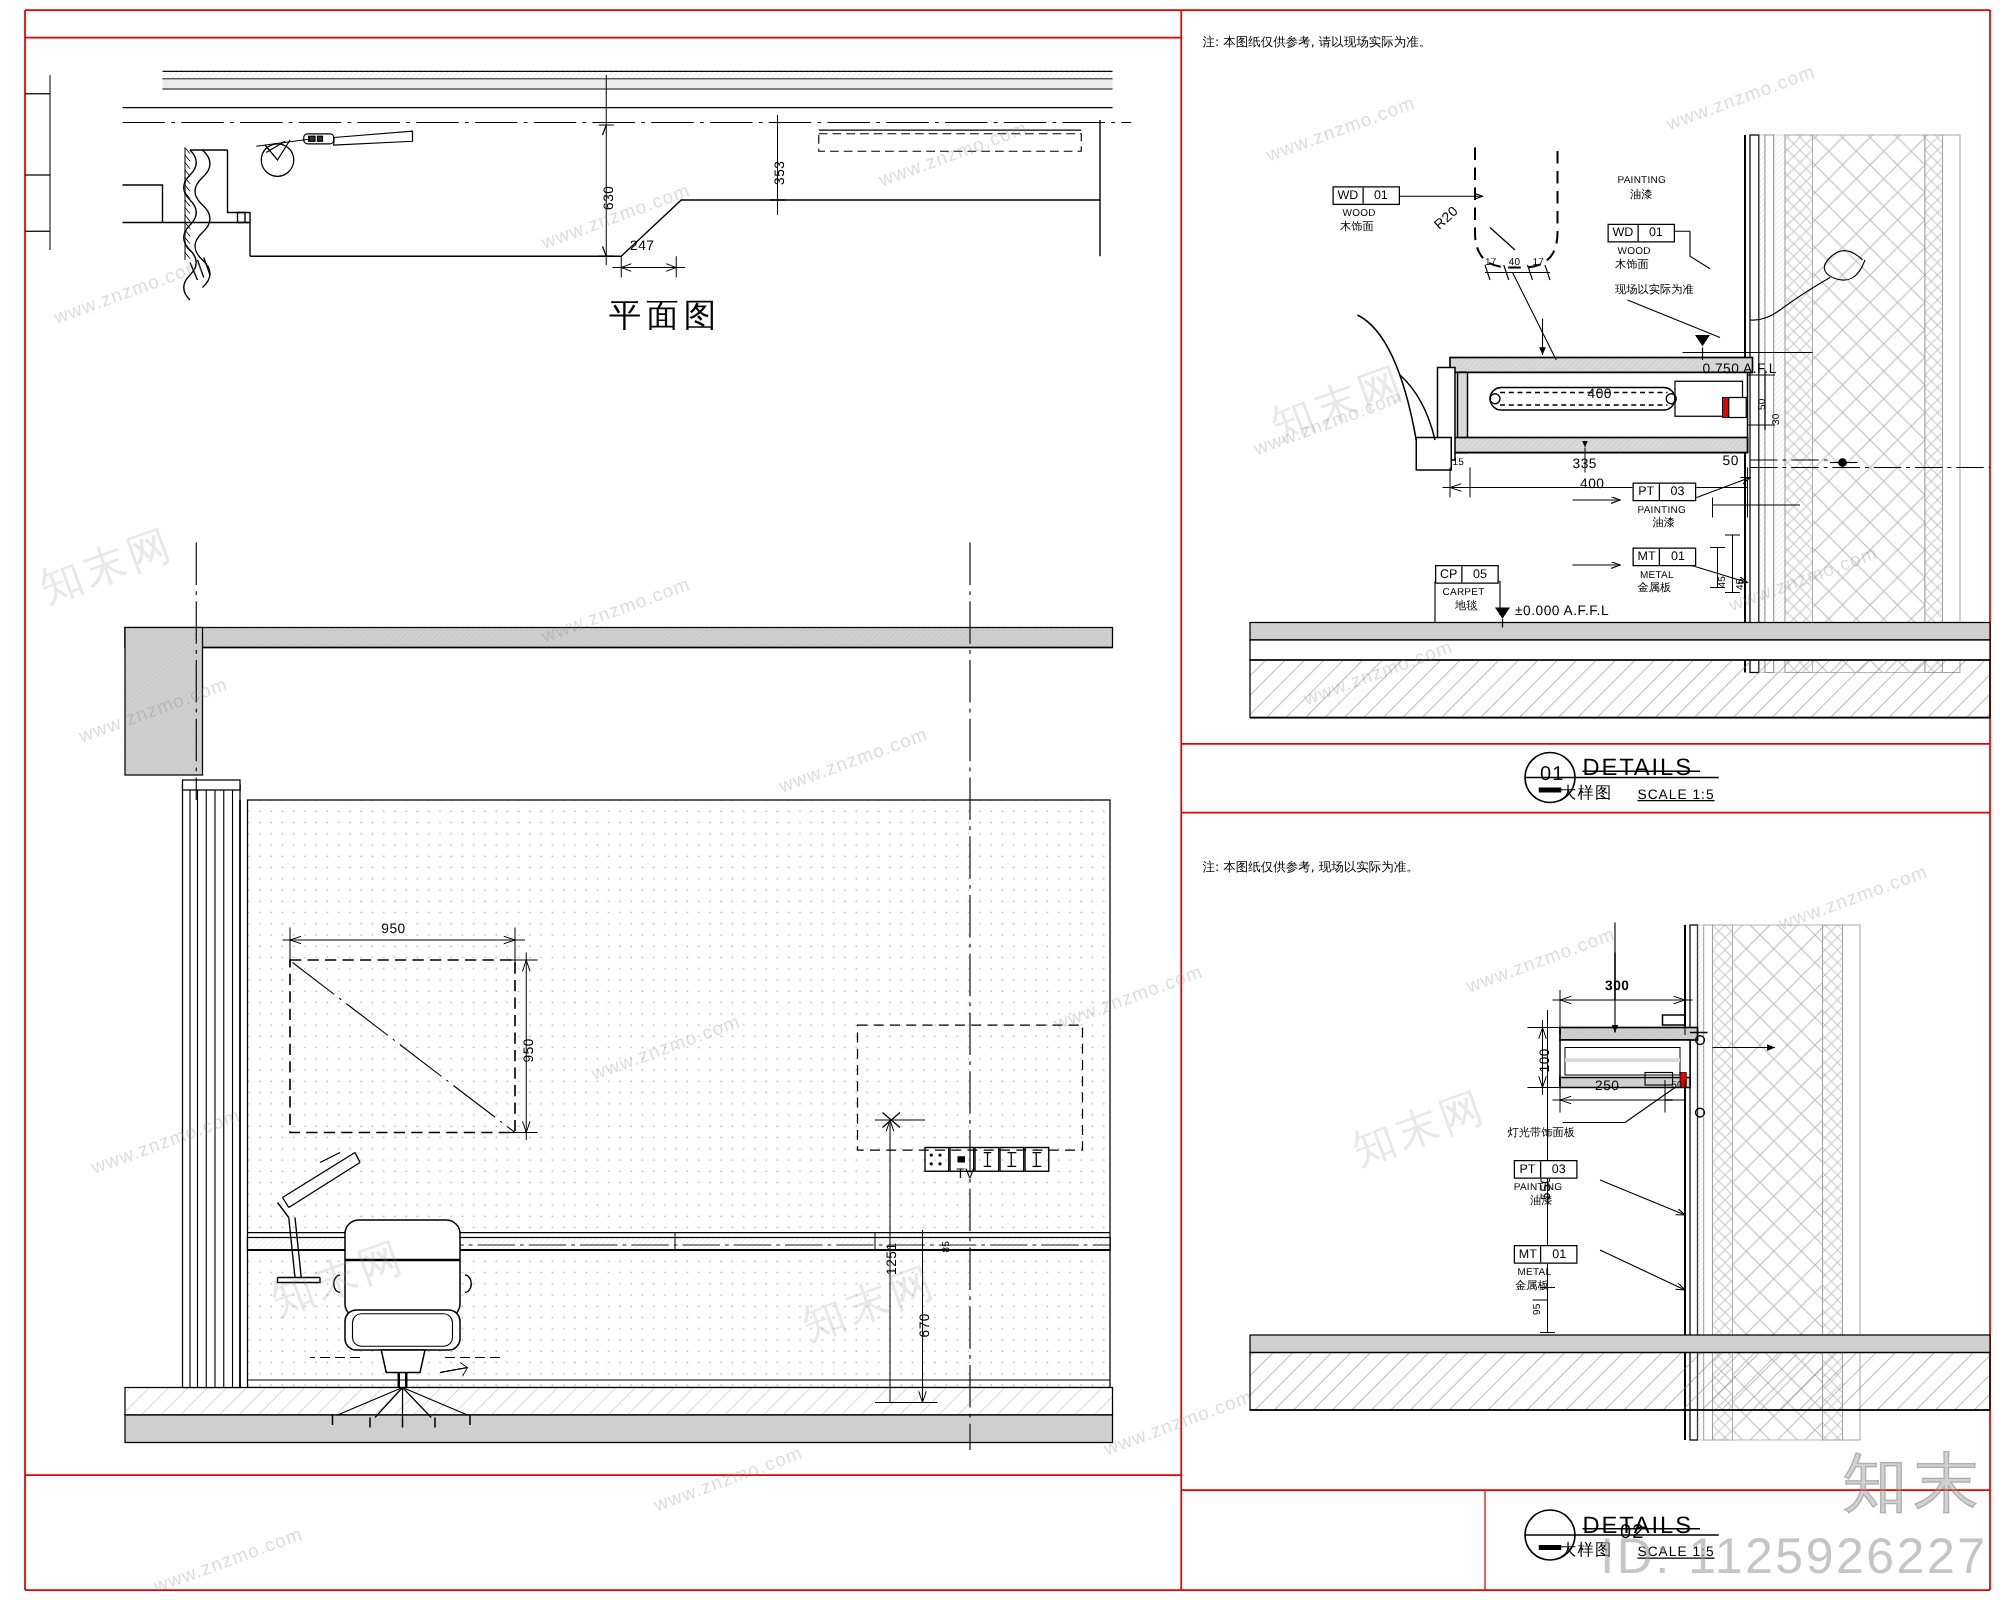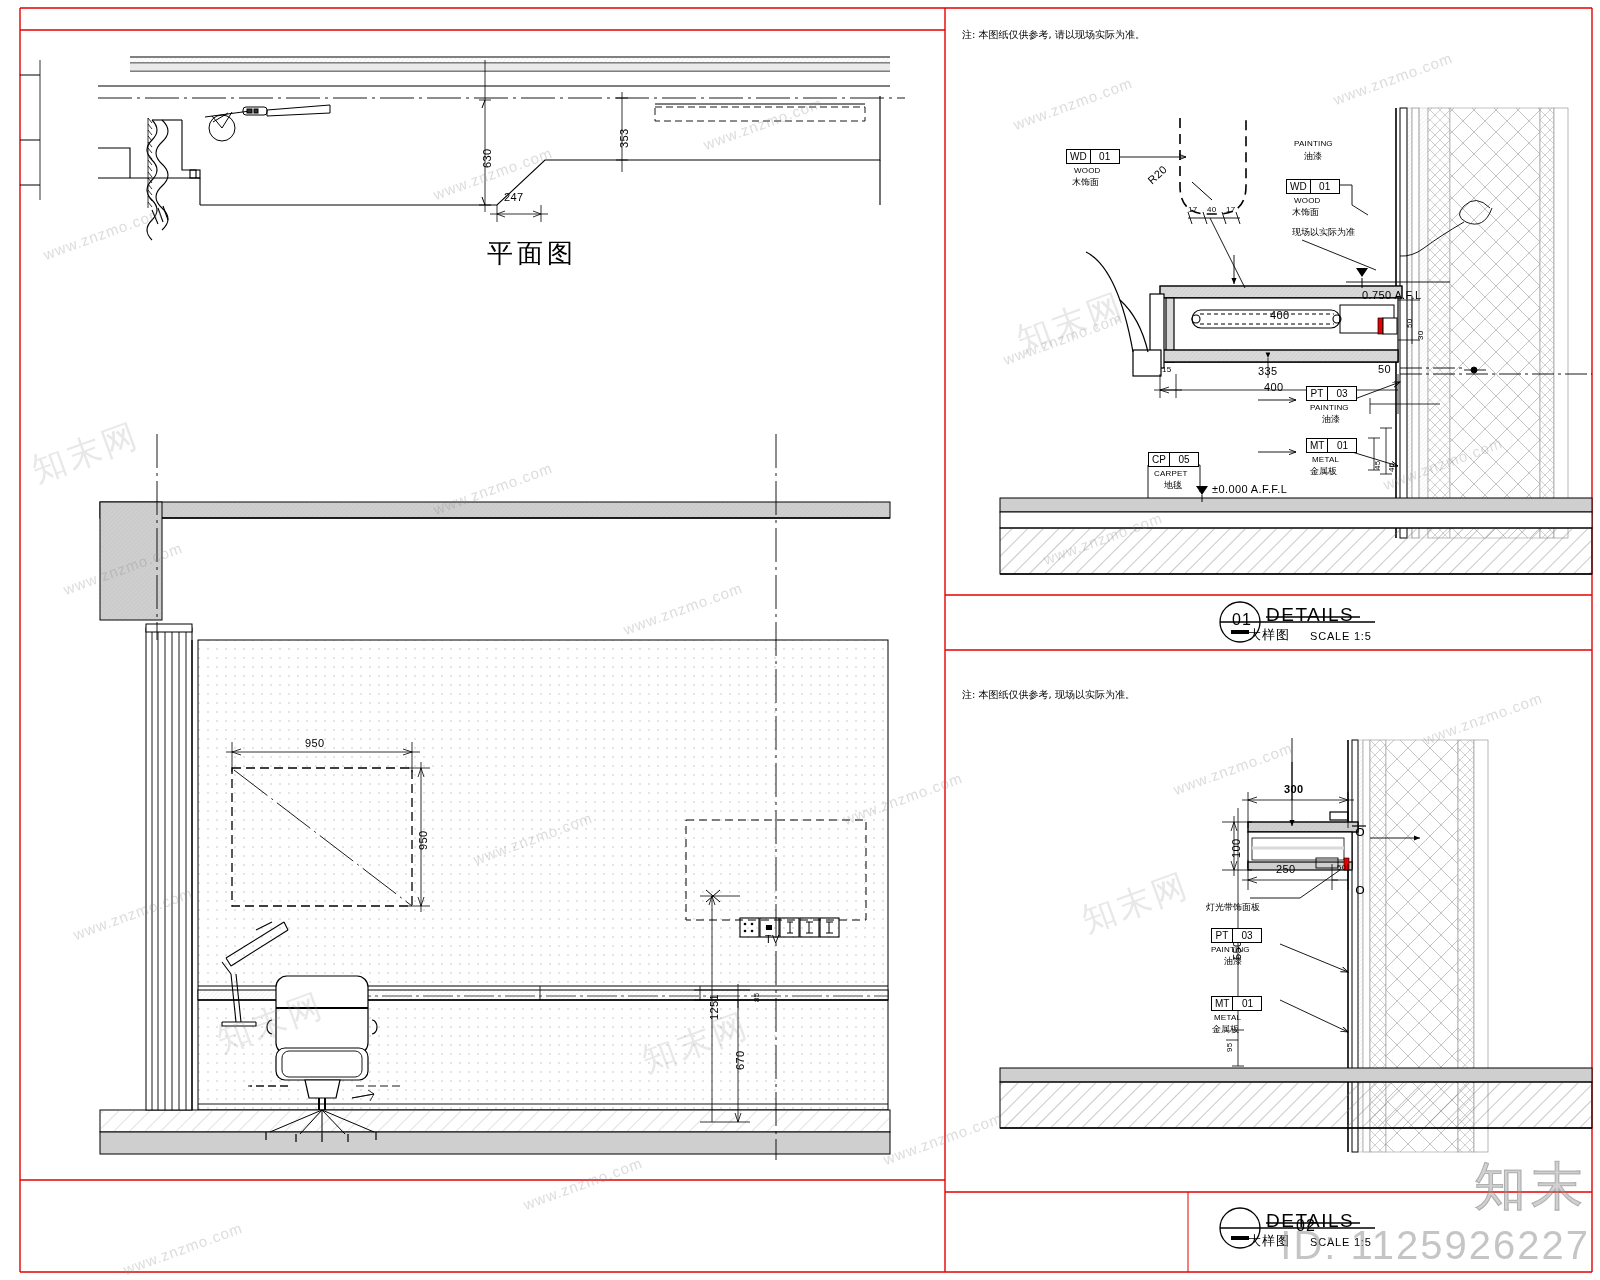--- a/index.html
+++ b/index.html
@@ -26,21 +26,21 @@
     color: #000;
     white-space: nowrap;
     line-height: 1;
   }
   .cad-txt { font-size: 11px; letter-spacing: .4px; }
   .cad-xs  { font-size: 8px; letter-spacing: .2px; }
   .rot90   { transform: rotate(-90deg); transform-origin: 0 0; }
   .cn      { font-family: "DejaVu Sans", sans-serif; }
   .big-cn  { font-size: 26px; letter-spacing: 4px; }
   .det-title { font-size: 19px; letter-spacing: 1.5px; font-weight: normal; }
-  .det-sub   { font-size: 11px; letter-spacing: .8px; }
+  .det-sub   { font-size: 11px; letter-spacing: .8px; text-decoration: underline; }
   .tag-box {
     position: absolute;
     border: 1.3px solid #000;
     height: 15px;
     display: flex;
     align-items: stretch;
     background: #fff;
     font-size: 10px;
   }
   .tag-box > span {

